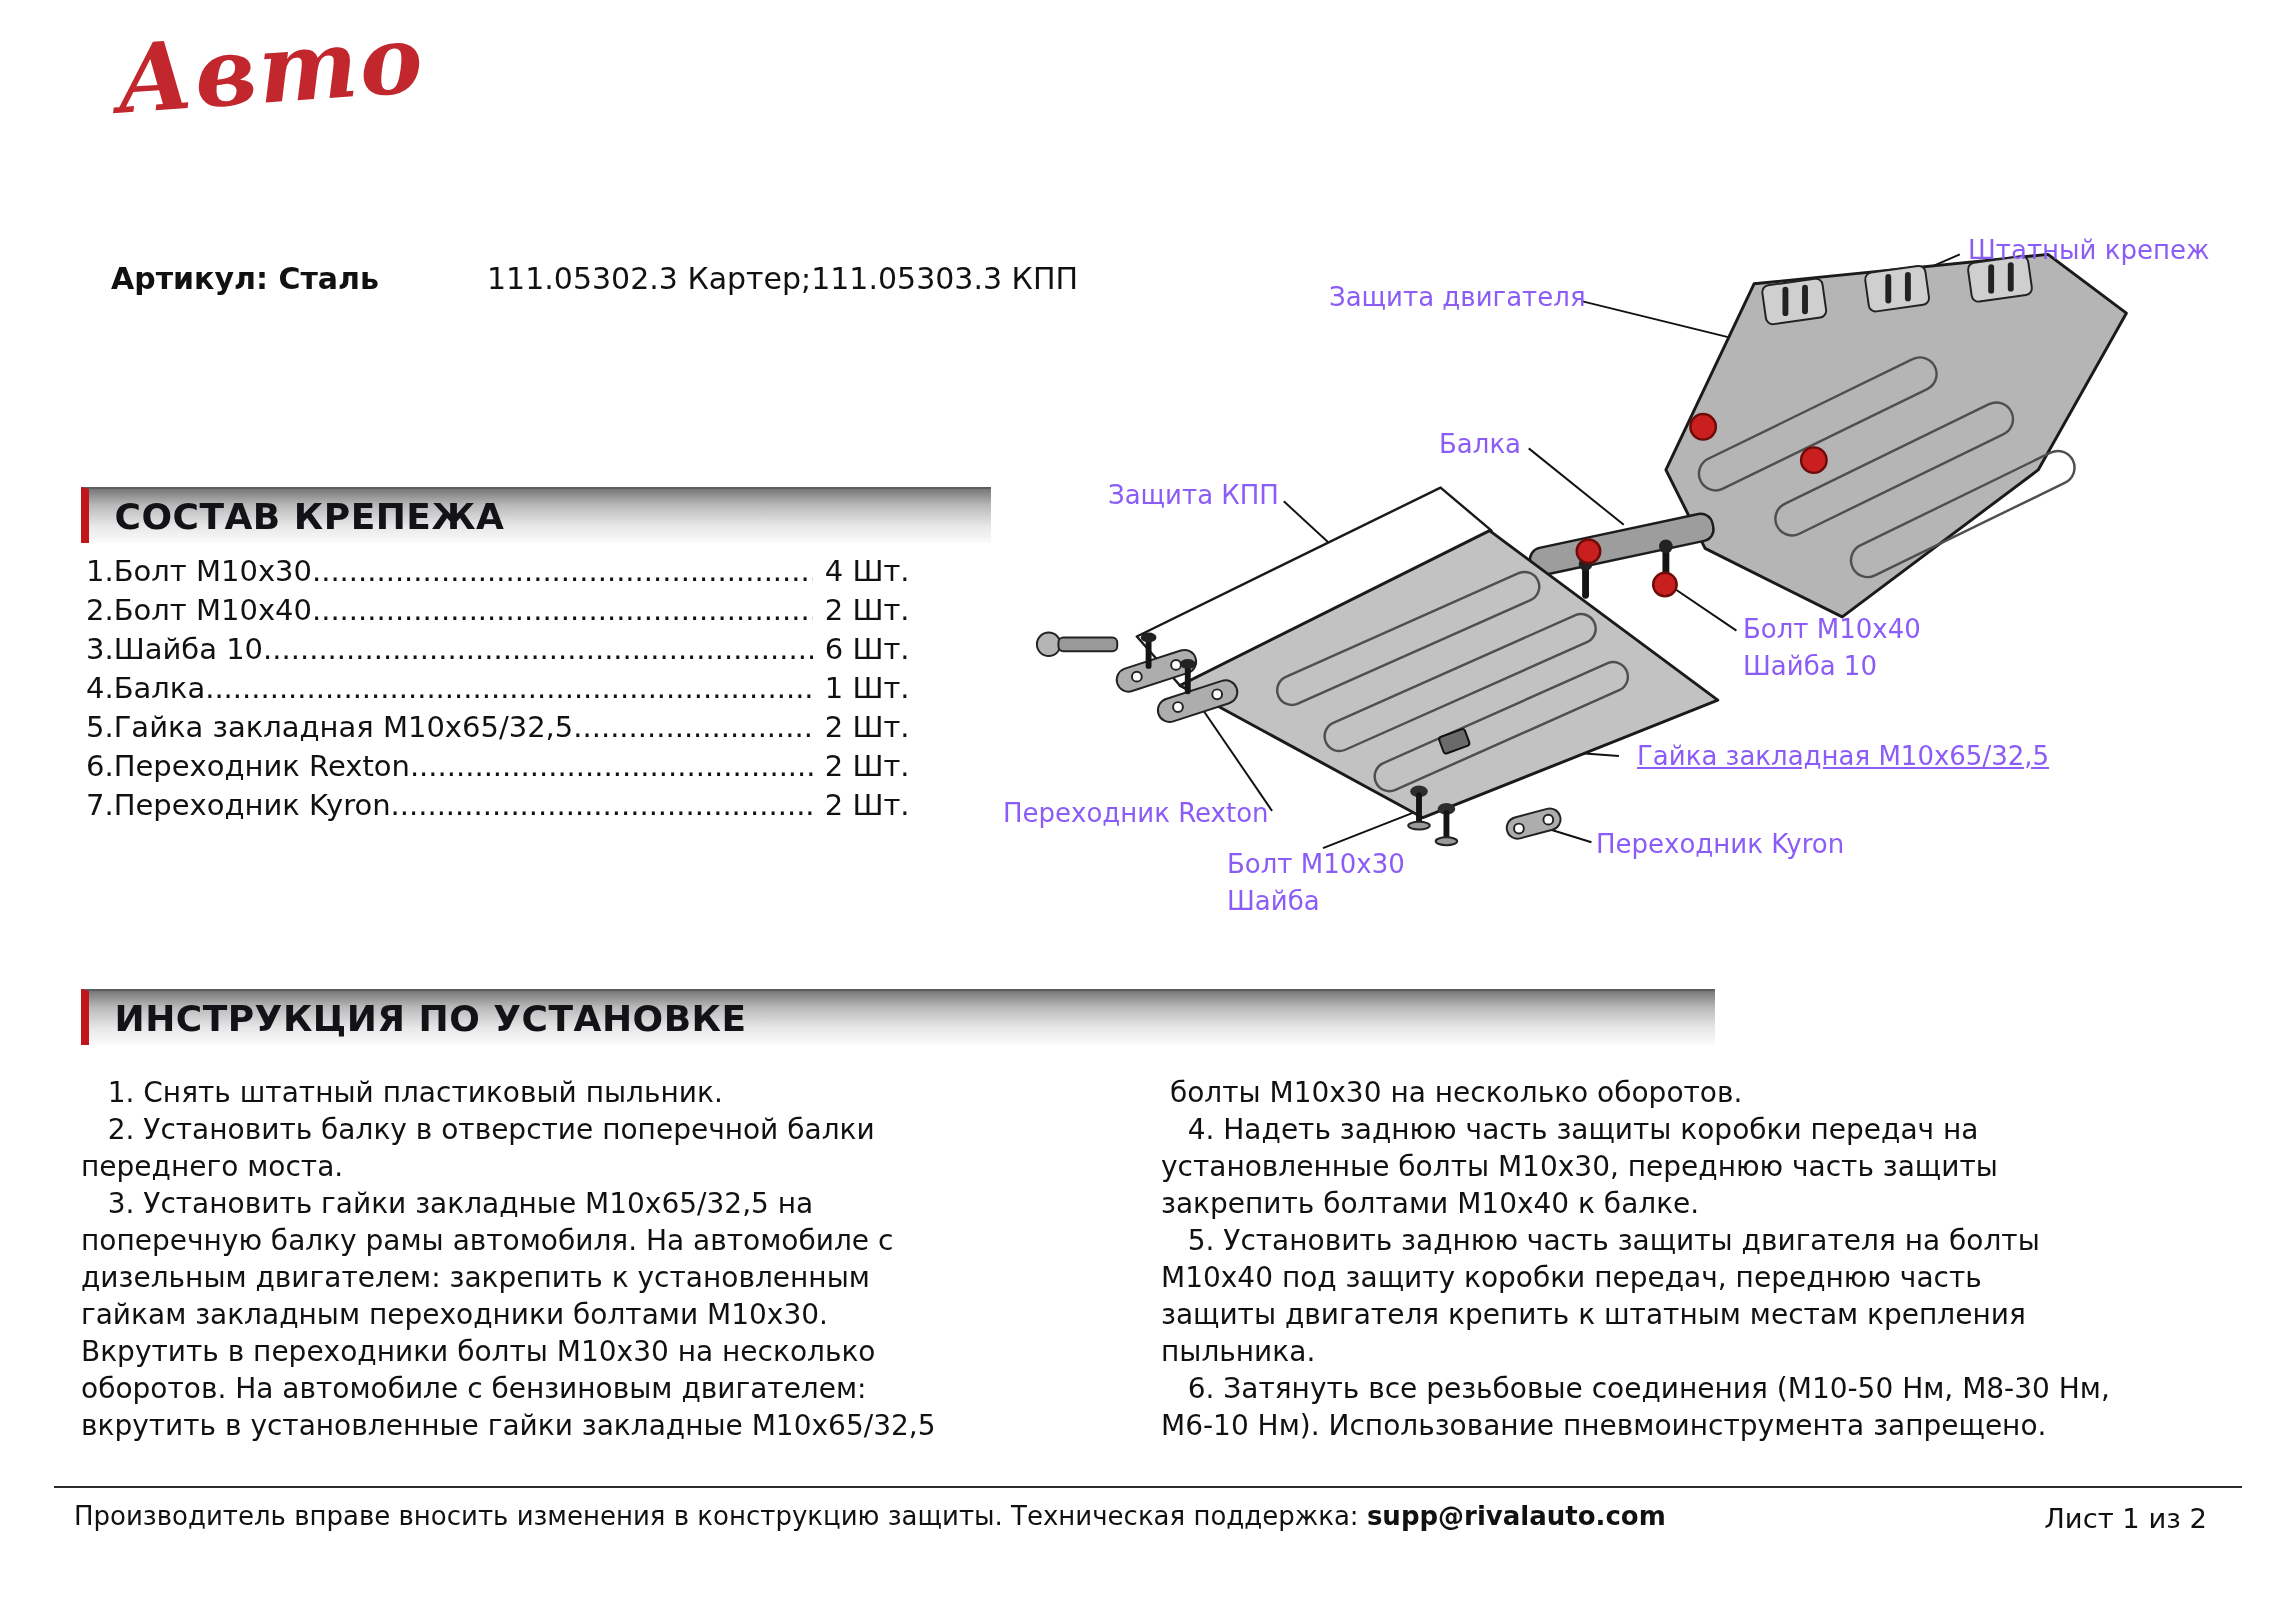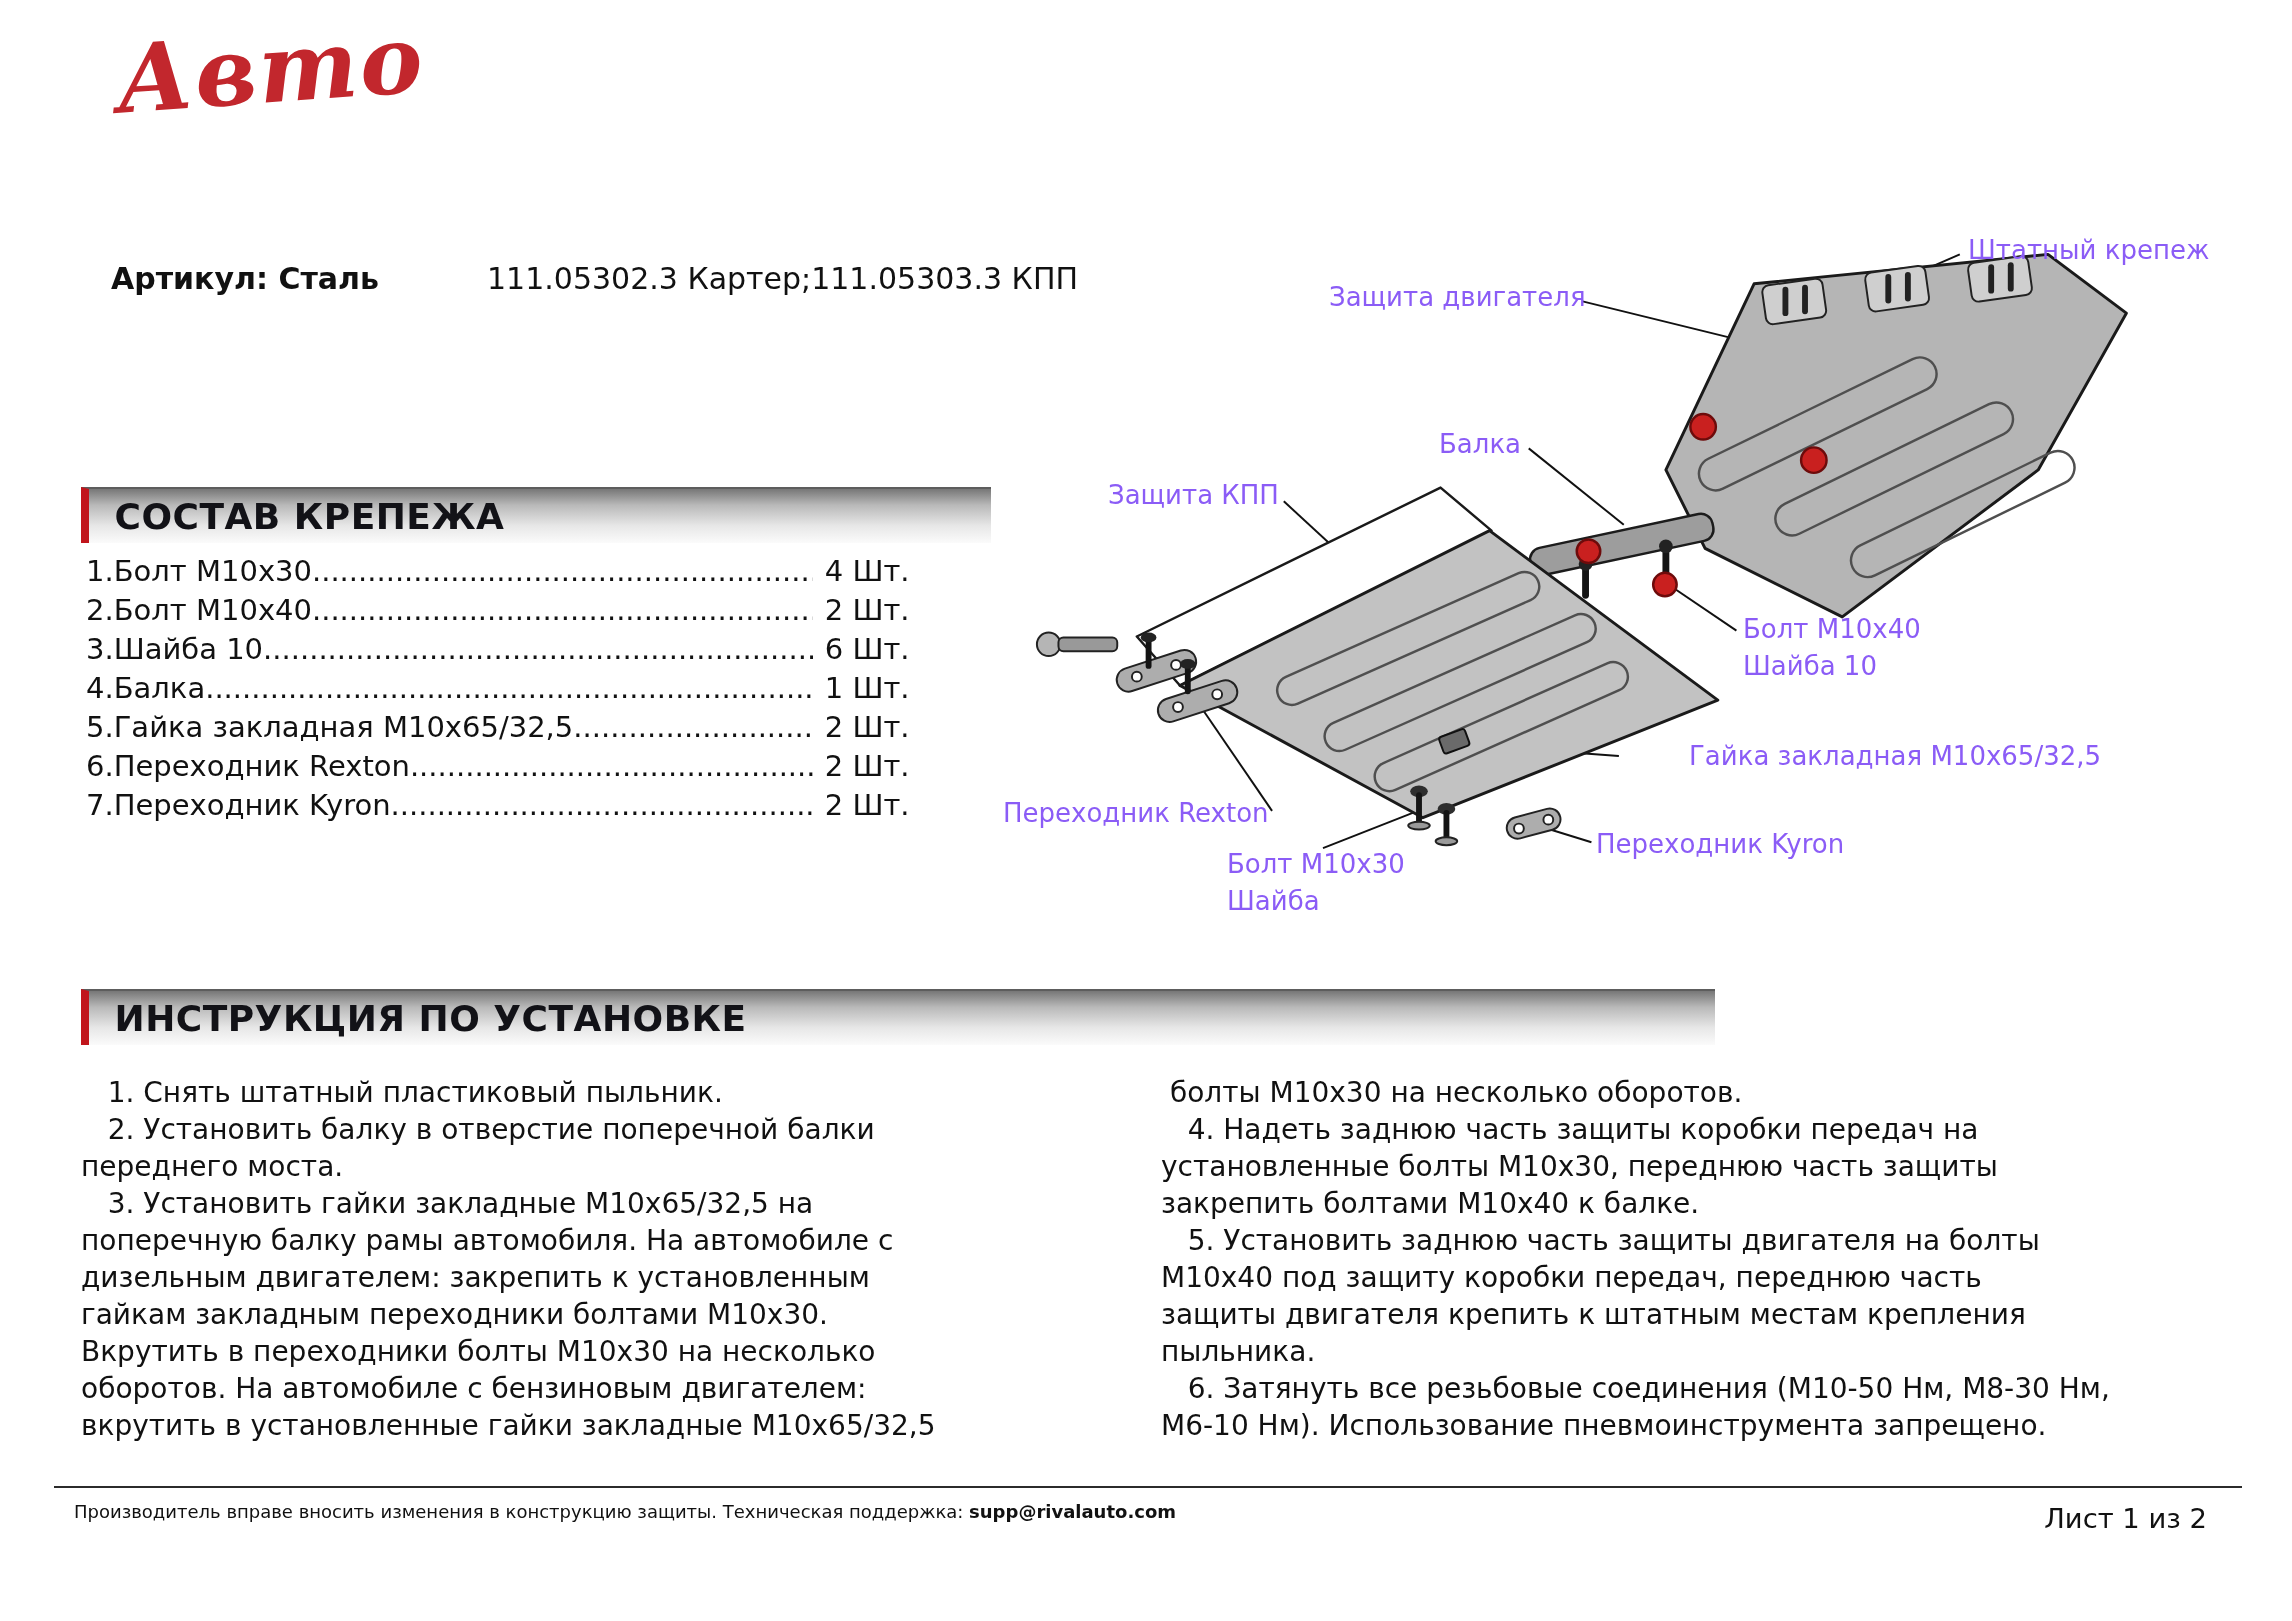--- a/index.html
+++ b/index.html
@@ -43,34 +43,34 @@
   .parts-qty { padding-left:11.8px; white-space:nowrap; }
 
   
   .instr { left:81px; top:1074px; display:flex;gap:26px; }
   .instr-col { font-size:28px; line-height:37px; white-space:pre; }
   .col-left  { width:1054px; }
   .col-right { width:1157px; }
 
   
   .footer-rule { left:54px; top:1486px; width:2188px; border-top:2.9px solid #2b2b2b; }
-  .footer-text { left:74px; top:1501px; font-size:18px; }
+  .footer-text { left:74px; top:1501px; font-size:26px; }
   .footer-email { font-weight:bold; }
   .footer-page { top:1503px; right:86px; font-size:27.4px; }
 
   
   #diagram-svg { left:980px; top:225px; width:1313px; height:725px; }
   .diagram-label { position:absolute; font-size:26px; color:#8b5cf6; white-space:nowrap; }
   #lbl-shtatny { left:1968px; top:235px; }
   #lbl-engine  { left:1329px; top:282px; }
   #lbl-balka   { left:1439px; top:429px; }
   #lbl-kpp     { left:1108px; top:480px; }
   #lbl-bolt40  { left:1743px; top:614px; }
   #lbl-shayba10{ left:1743px; top:651px; }
-  #lbl-gayka   { left:1689px; top:741px; }
+  #lbl-gayka   { left:1637px; top:741px;text-decoration:underline; }
   #lbl-rexton  { left:1003px; top:798px; }
   #lbl-bolt30  { left:1227px; top:849px; }
   #lbl-shayba  { left:1227px; top:886px; }
   #lbl-kyron   { left:1596px; top:829px; }
 </style>
 </head>
 <body>
 
 <div class="page">
 

